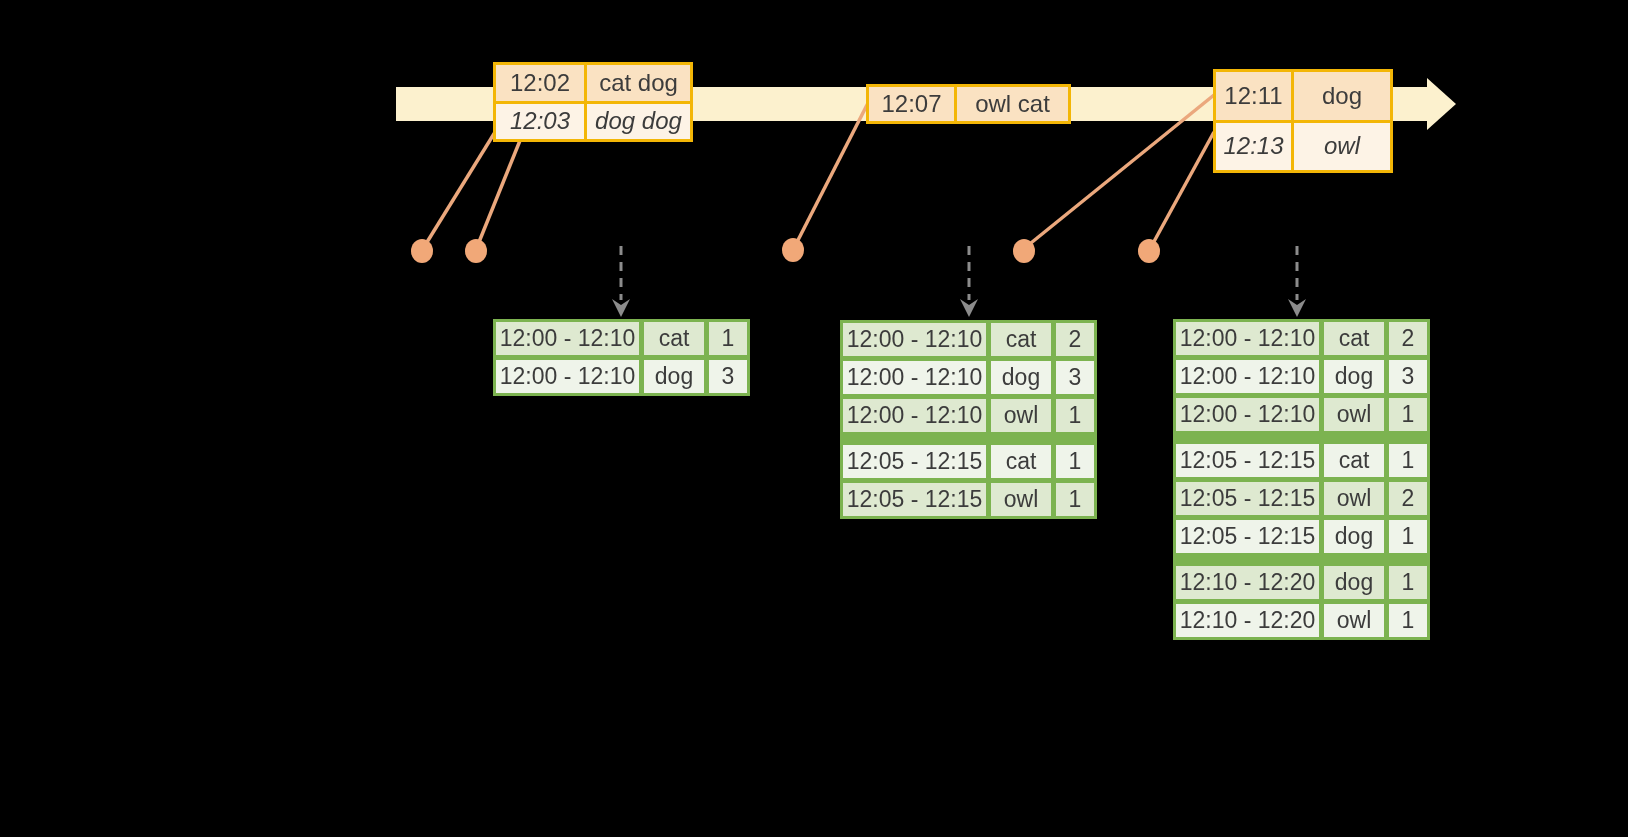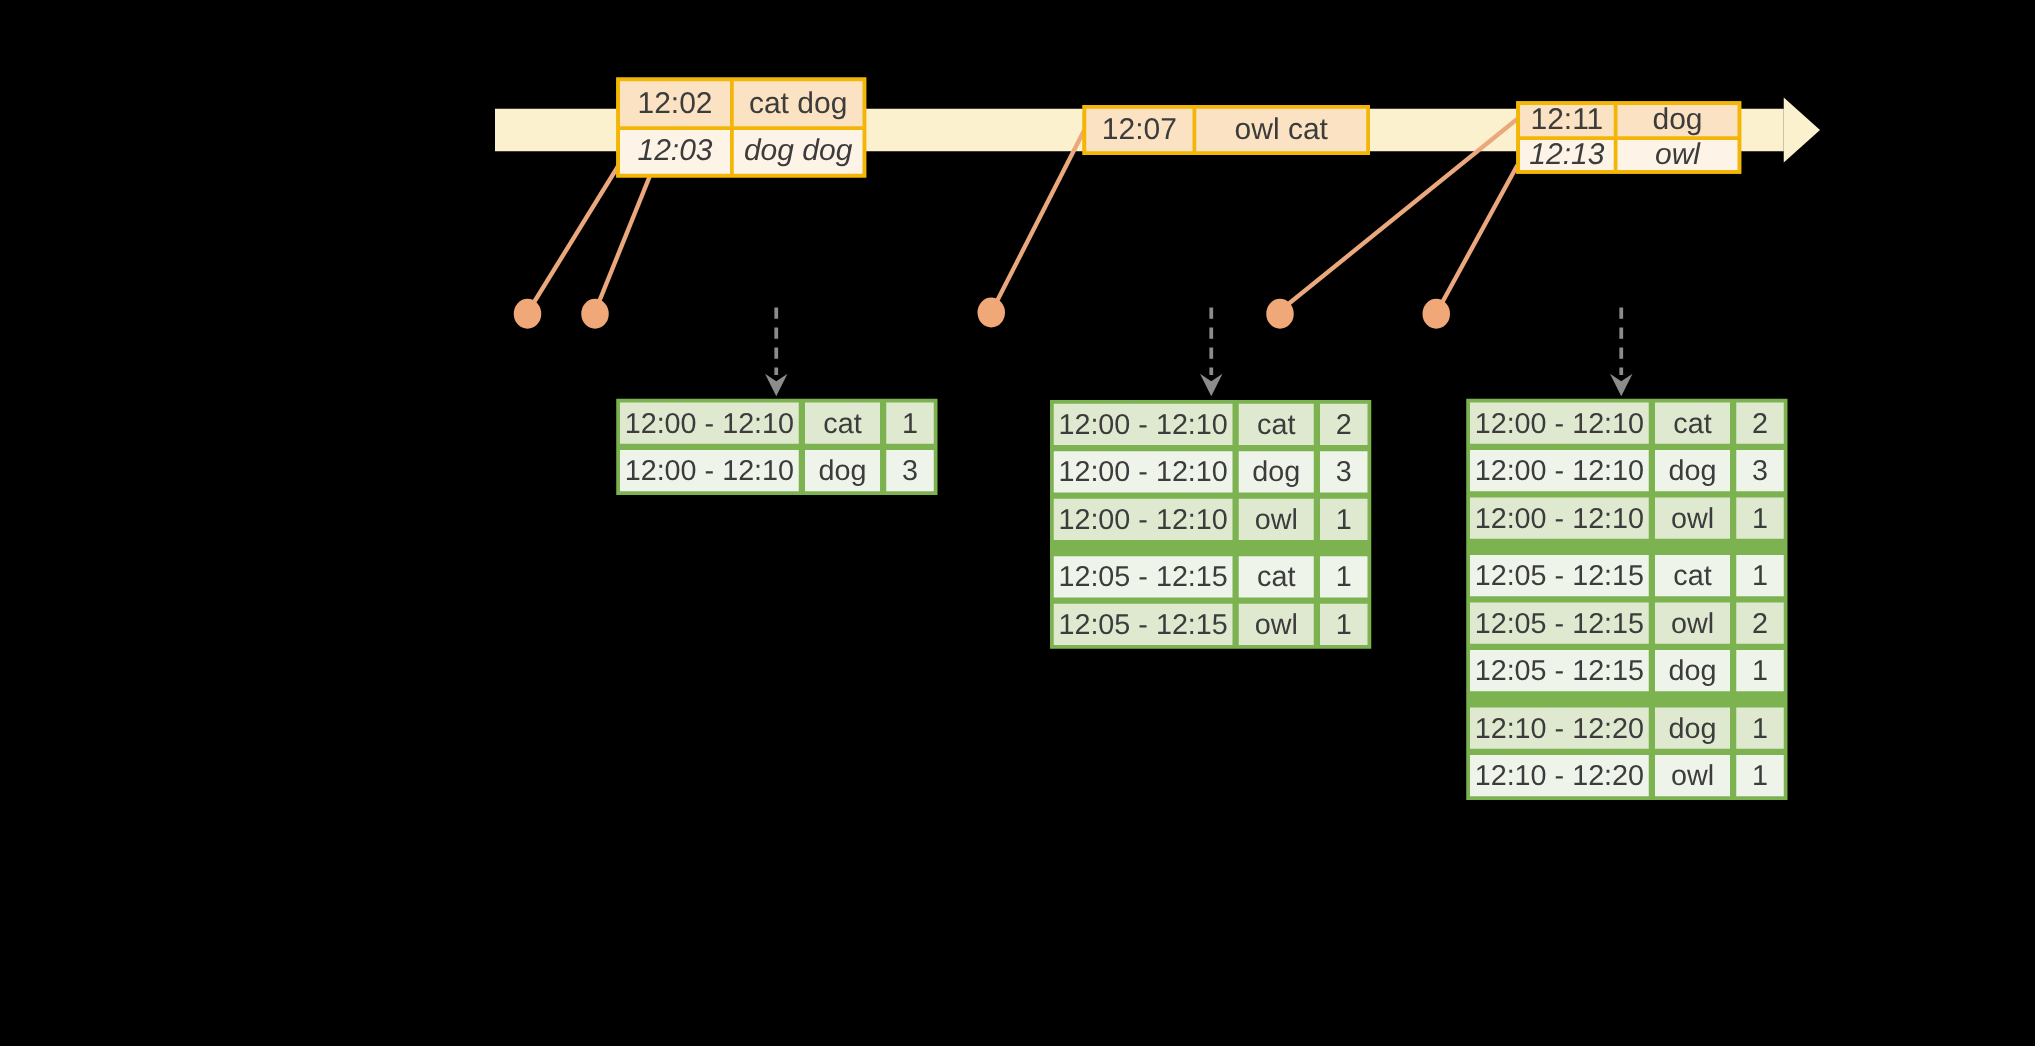--- a/index.html
+++ b/index.html
@@ -16,22 +16,22 @@
     position:absolute;left:1427px;top:78px;width:0;height:0;
     border-top:26px solid transparent;border-bottom:26px solid transparent;
     border-left:29px solid var(--timeline);
   }
   
   .event-table{
     position:absolute;display:grid;gap:3px;box-sizing:border-box;
     background:var(--gold);border:3px solid var(--gold);
   }
   #et0{left:493px;top:62px;width:200px;height:80px;grid-template-columns:88px 1fr;}
-  #et1{left:866px;top:84px;width:230px;height:40px;grid-template-columns:85px 1fr;}
-  #et2{left:1213px;top:81px;width:180px;height:58px;grid-template-columns:75px 1fr;}
+  #et1{left:866px;top:84px;width:205px;height:40px;grid-template-columns:85px 1fr;}
+  #et2{left:1213px;top:69px;width:180px;height:104px;grid-template-columns:75px 1fr;}
   .ecell{
     display:flex;align-items:center;justify-content:center;
     font-size:24px;color:var(--ink);line-height:1;
   }
   .erow-dark{background:var(--event-row-dark);}
   .erow-light{background:var(--event-row-light);font-style:italic;}
   
   .result-table{
     position:absolute;display:flex;flex-direction:column;gap:5px;
     box-sizing:border-box;background:var(--green);padding:3px;width:257px;

